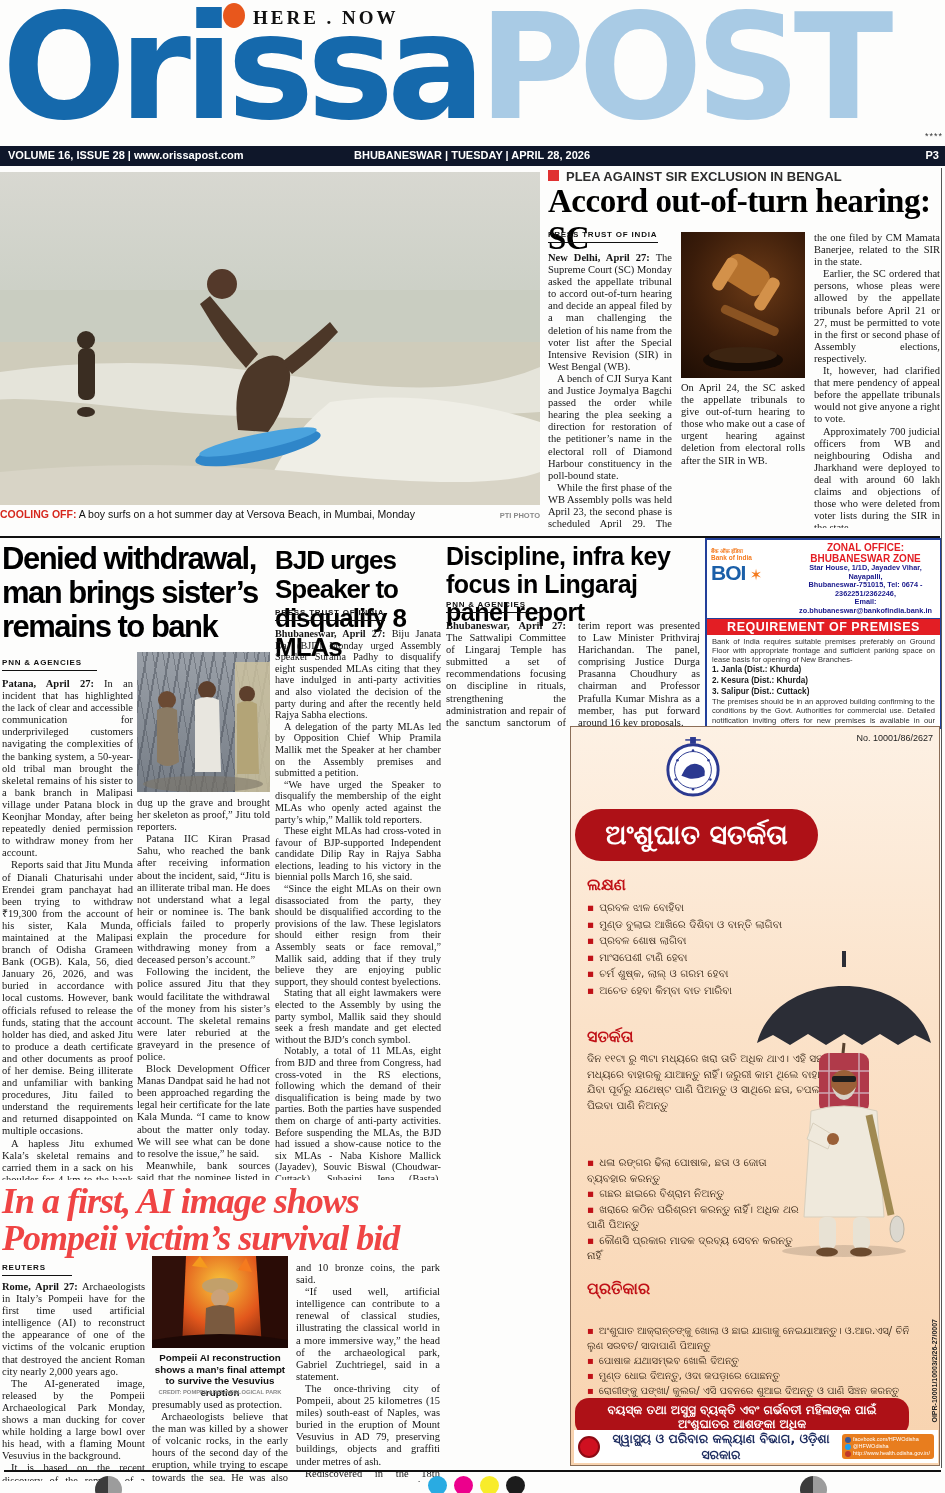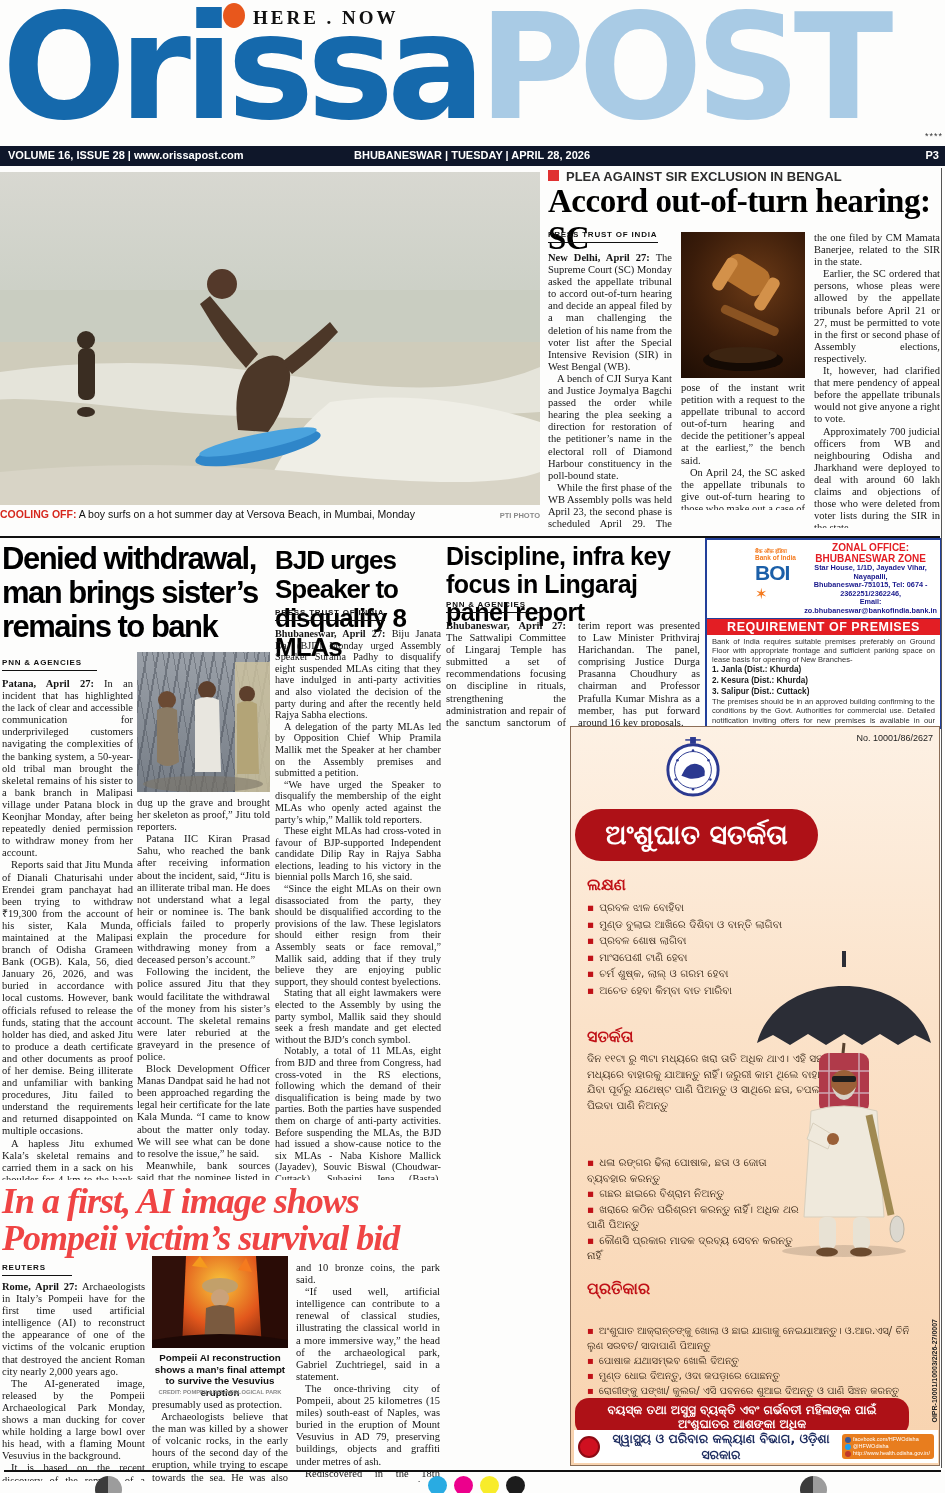--- a/index.html
+++ b/index.html
@@ -37,21 +37,21 @@
   .sans-head { font-family:"Liberation Sans",sans-serif; font-weight:bold; color:#000; letter-spacing:-1.5px; }
   .bank-head { left:2px; top:542px; width:270px; font-size:31px; line-height:34px; }
   .bjd-head { left:275px; top:546px; width:168px; font-size:26px; line-height:29px; letter-spacing:-1px; }
   .lin-head { left:446px; top:542px; width:258px; font-size:25px; line-height:28px; letter-spacing:-0.5px; }
   .bank-photo { left:137px; top:652px; width:133px; height:140px; background:linear-gradient(180deg,#9aa0a8,#767d86); overflow:hidden; }
   .gate { position:absolute; inset:0; background:repeating-linear-gradient(100deg, rgba(0,0,0,0) 0 9px, #4a505a 9px 11px), repeating-linear-gradient(80deg, rgba(0,0,0,0) 0 9px, #555b64 9px 10px); opacity:.5; }
 
   
   .boi { left:705px; top:538px; width:237px; height:191px; border:2px solid #23409a; background:#fff; font-family:"Liberation Sans",sans-serif; }
   .boi-head { display:flex; border-bottom:1px solid #23409a; }
-  .boi-logo { width:84px; padding:8px 2px 2px 4px;margin-left:44px; }
+  .boi-logo { width:84px; padding:8px 2px 2px 4px; }
   .boi-hindi { display:block; color:#f47b20; font-size:5.5px; font-weight:bold; line-height:6px; }
   .boi-en { display:block; color:#f47b20; font-size:6.5px; font-weight:bold; }
   .boi-big { color:#1b5fa8; font-size:21px; font-weight:bold; letter-spacing:-1px; }
   .boi-star { color:#f47b20; font-size:15px; }
   .boi-zonal { flex:1; padding:2px 3px; text-align:center; }
   .boi-zh { color:#e31e24; font-weight:bold; font-size:10px; }
   .boi-addr { color:#1a1a8c; font-weight:bold; font-size:7.3px; line-height:8.6px; }
   .boi-band { background:#e31e24; color:#fff; font-weight:bold; font-size:12.5px; text-align:center; letter-spacing:0.5px; padding:1px 0; }
   .boi-body { padding:2px 5px; font-size:7.6px; line-height:9.2px; color:#2f2f2f; text-align:justify; }
   .boi-list { list-style:none; font-weight:bold; font-size:8.2px; line-height:11px; color:#1a1a1a; }
@@ -147,21 +147,20 @@
       <svg width="124" height="146" viewBox="0 0 124 146">
         <ellipse cx="62" cy="128" rx="40" ry="11" fill="#140a04"></ellipse>
         <ellipse cx="62" cy="123" rx="34" ry="8" fill="#3c2411"></ellipse>
         <rect x="38" y="84" width="62" height="9" rx="4" transform="rotate(24 69 88)" fill="#8a5322"></rect>
         <rect x="42" y="28" width="46" height="30" rx="10" transform="rotate(32 65 43)" fill="#b5722e"></rect>
         <rect x="38" y="24" width="12" height="36" rx="5" transform="rotate(32 44 42)" fill="#d3914a"></rect>
         <rect x="80" y="44" width="12" height="36" rx="5" transform="rotate(32 86 62)" fill="#d3914a"></rect>
       </svg>
     </div>
     <div class="body" style="width:124px; height:128px;">
-      <p>pose of the instant writ petition with a request to the appellate tribunal to accord out-of-turn hearing and decide the petitioner’s appeal at the earliest,” the bench said.</p>
       <p>On April 24, the SC asked the appellate tribunals to give out-of-turn hearing to those who make out a case of urgent hearing against deletion from electoral rolls after the SIR in WB.</p>
 
     </div>
   </div>
   <div class="abs body" style="left:814px; top:232px; width:126px; height:296px;">
     <p>the one filed by CM Mamata Banerjee, related to the SIR in the state.</p>
     <p>Earlier, the SC ordered that persons, whose pleas were allowed by the appellate tribunals before April 21 or 27, must be permitted to vote in the first or second phase of Assembly elections, respectively.</p>
     <p>It, however, had clarified that mere pendency of appeal before the appellate tribunals would not give anyone a right to vote.</p>
     <p>Approximately 700 judicial officers from WB and neighbouring Odisha and Jharkhand were deployed to deal with around 60 lakh claims and objections of those who were deleted from voter lists during the SIR in the state.</p>
 

